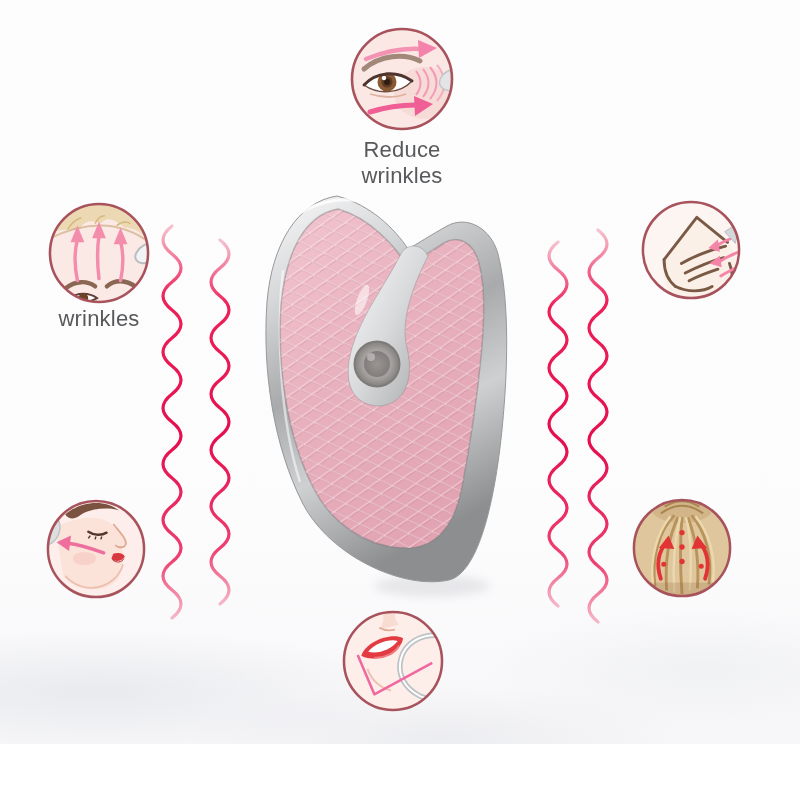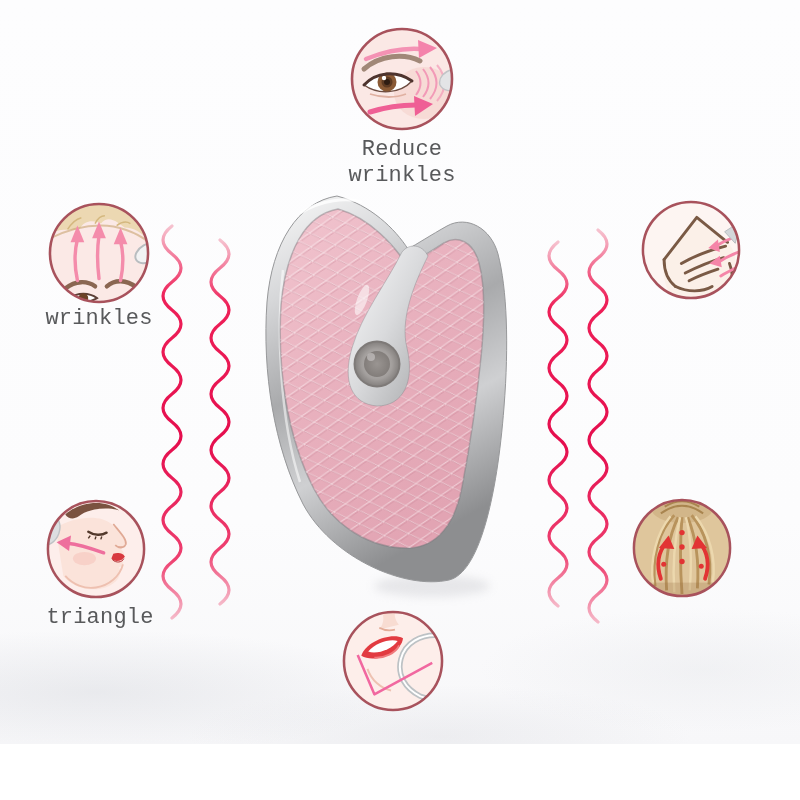--- a/index.html
+++ b/index.html
@@ -1,18 +1,18 @@
 <!DOCTYPE html>
 <html><head>
 <meta charset="utf-8">
 <style>
   html,body{margin:0;padding:0;background:#fff;}
   .stage{
     position:relative;width:800px;height:744px;overflow:hidden;
-    font-family:Liberation Mono, monospace;
+    font-family:Liberation Sans, sans-serif;
     background:
       radial-gradient(55% 12% at 12% 93%, rgba(198,201,208,0.30), rgba(198,201,208,0) 70%),
       radial-gradient(45% 10% at 55% 99%, rgba(205,207,213,0.25), rgba(205,207,213,0) 70%),
       radial-gradient(40% 12% at 88% 90%, rgba(222,224,228,0.30), rgba(222,224,228,0) 70%),
       linear-gradient(180deg,#fdfdfe 0%,#fcfcfd 70%,#f7f7f9 100%);
   }
   .layer{position:absolute;left:0;top:0;}
   .callout{position:absolute;}
   .badge{display:block;}
   .label{
@@ -235,21 +235,20 @@
         <path d="M70,57 C75,55 81,57 82,60 C79,65 71,66 68,62 Z" fill="#d8393f"></path>
         <path d="M69,63 C73,67 79,66 81,62" stroke="#b02a30" stroke-width="1" fill="none"></path>
         <path d="M80,68 C77,80 66,90 52,92 C40,94 28,89 20,80" stroke="#eec0b0" stroke-width="2" fill="none"></path>
         <path d="M60,56 C46,51 32,47 22,46" stroke="#ee6f9d" stroke-width="3.5" fill="none" stroke-linecap="round"></path>
         <path d="M26,38 L11,45 L24,54 Z" fill="#ee6f9d"></path>
         <ellipse cx="2" cy="32" rx="12" ry="16" fill="#dcdee0" stroke="#bfc3c6" stroke-width="1.5" transform="rotate(20 2 32)"></ellipse>
       </g>
       <circle cx="52" cy="52" r="50" fill="none" stroke="#a8525c" stroke-width="2.6"></circle>
     </svg>
     <div class="label" style="left:-41px;top:106px;width:190px;">
-      <span>triangle</span>
     </div>
   </div>
 
   <div class="callout" style="left:632px;top:498px;">
     <svg class="badge" width="100" height="100" viewBox="0 0 104 104">
       <defs>
           <clipPath id="c4">
             <circle cx="52" cy="52" r="50"></circle>
           </clipPath>
         </defs>

